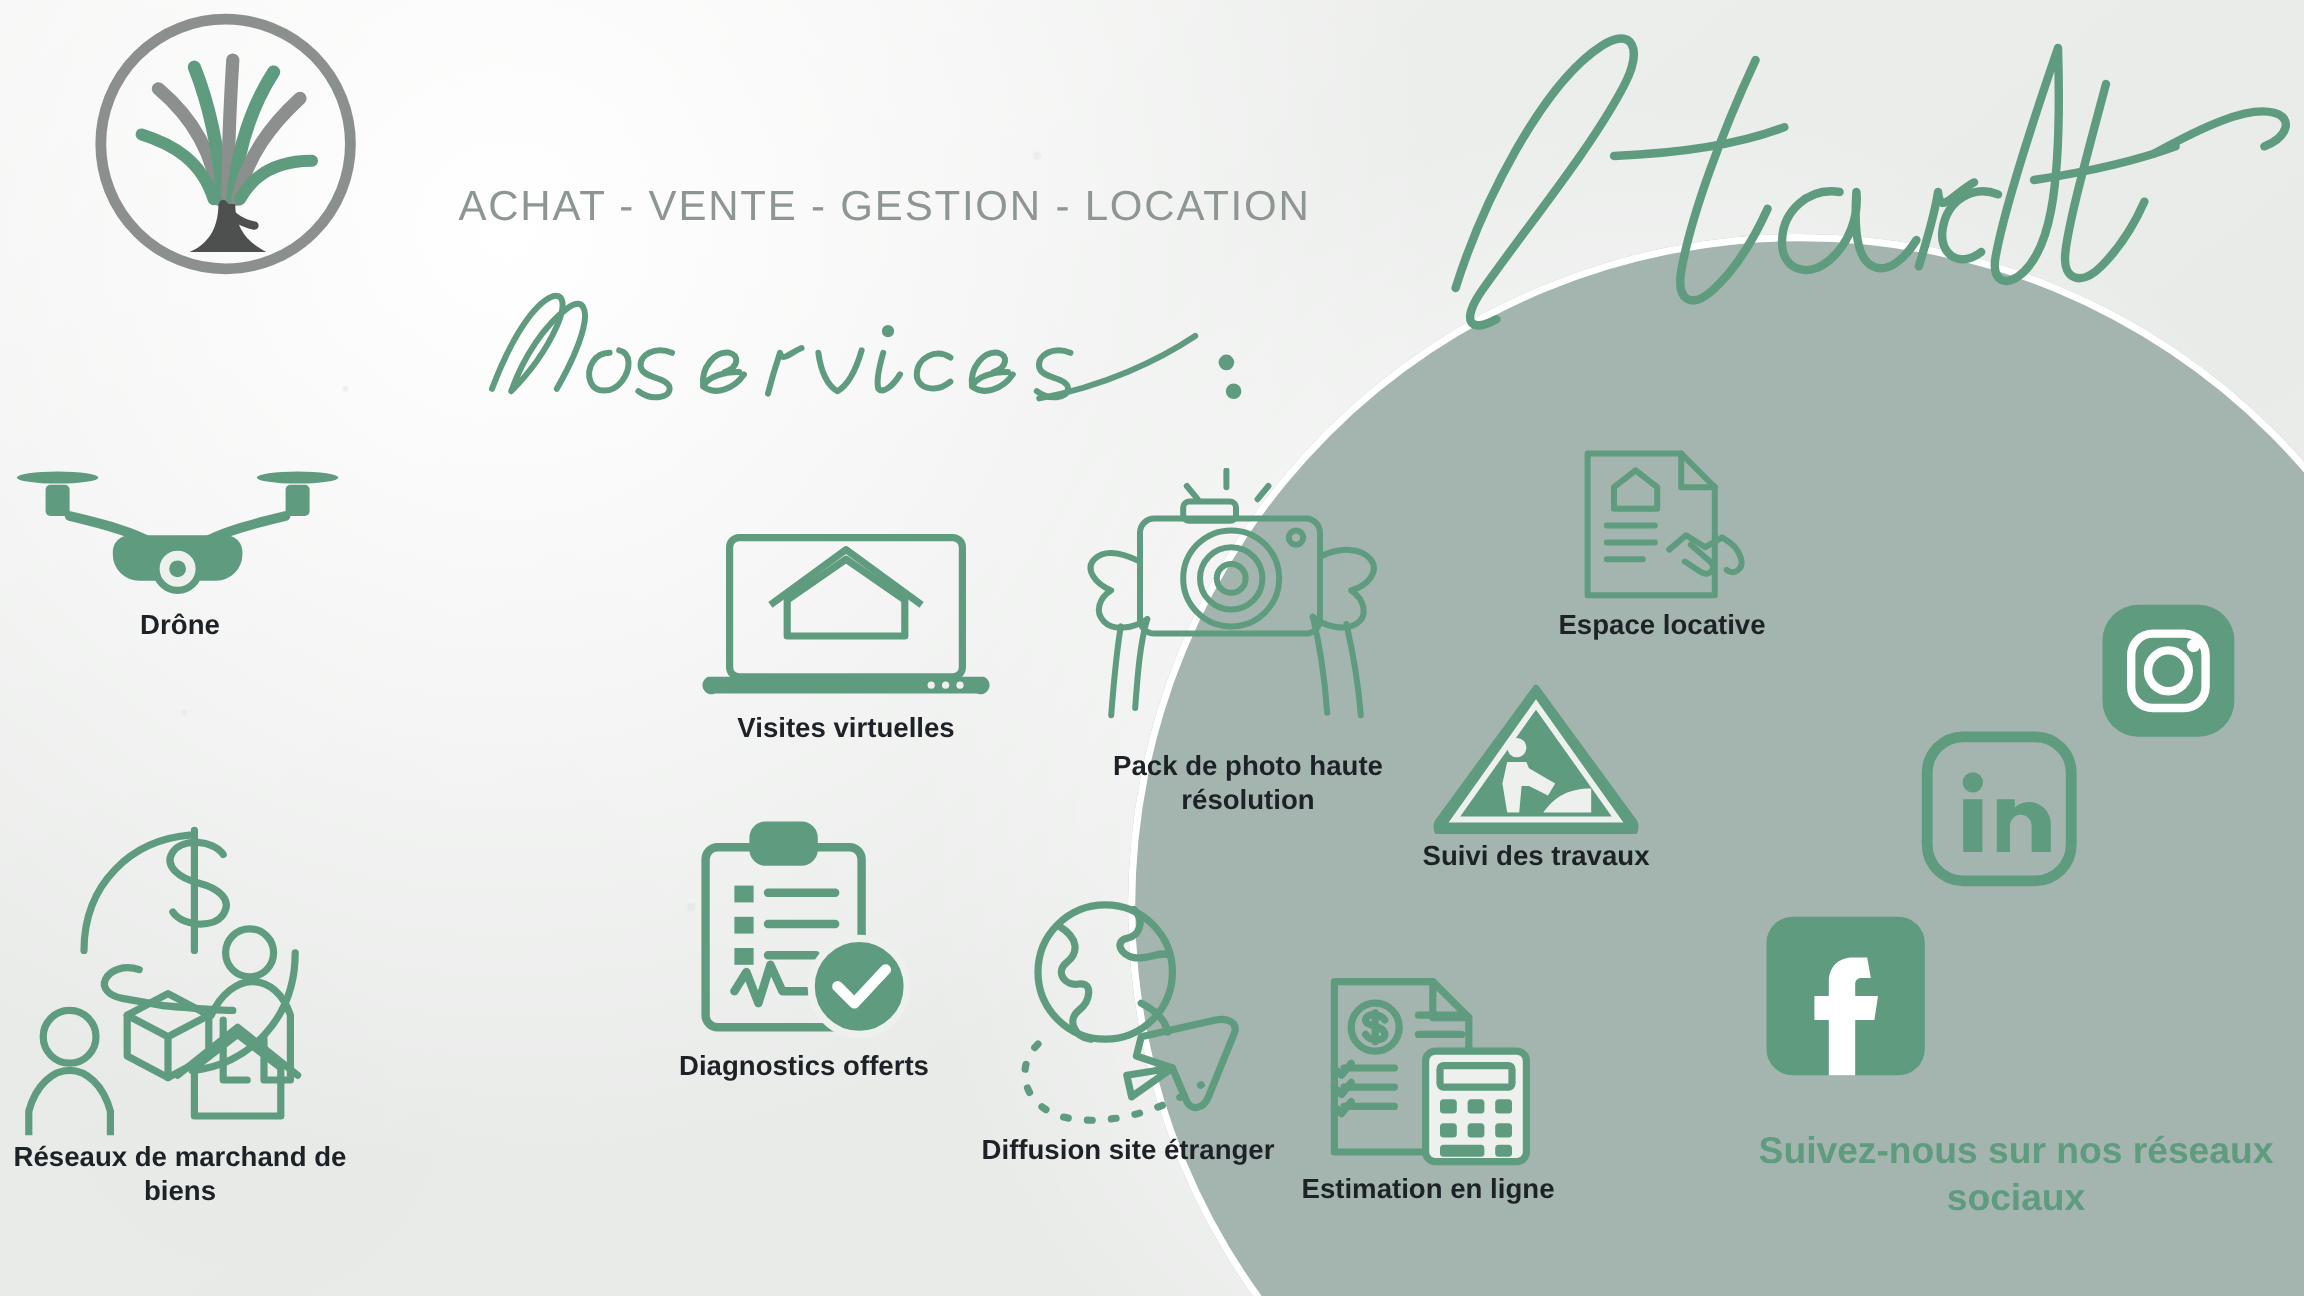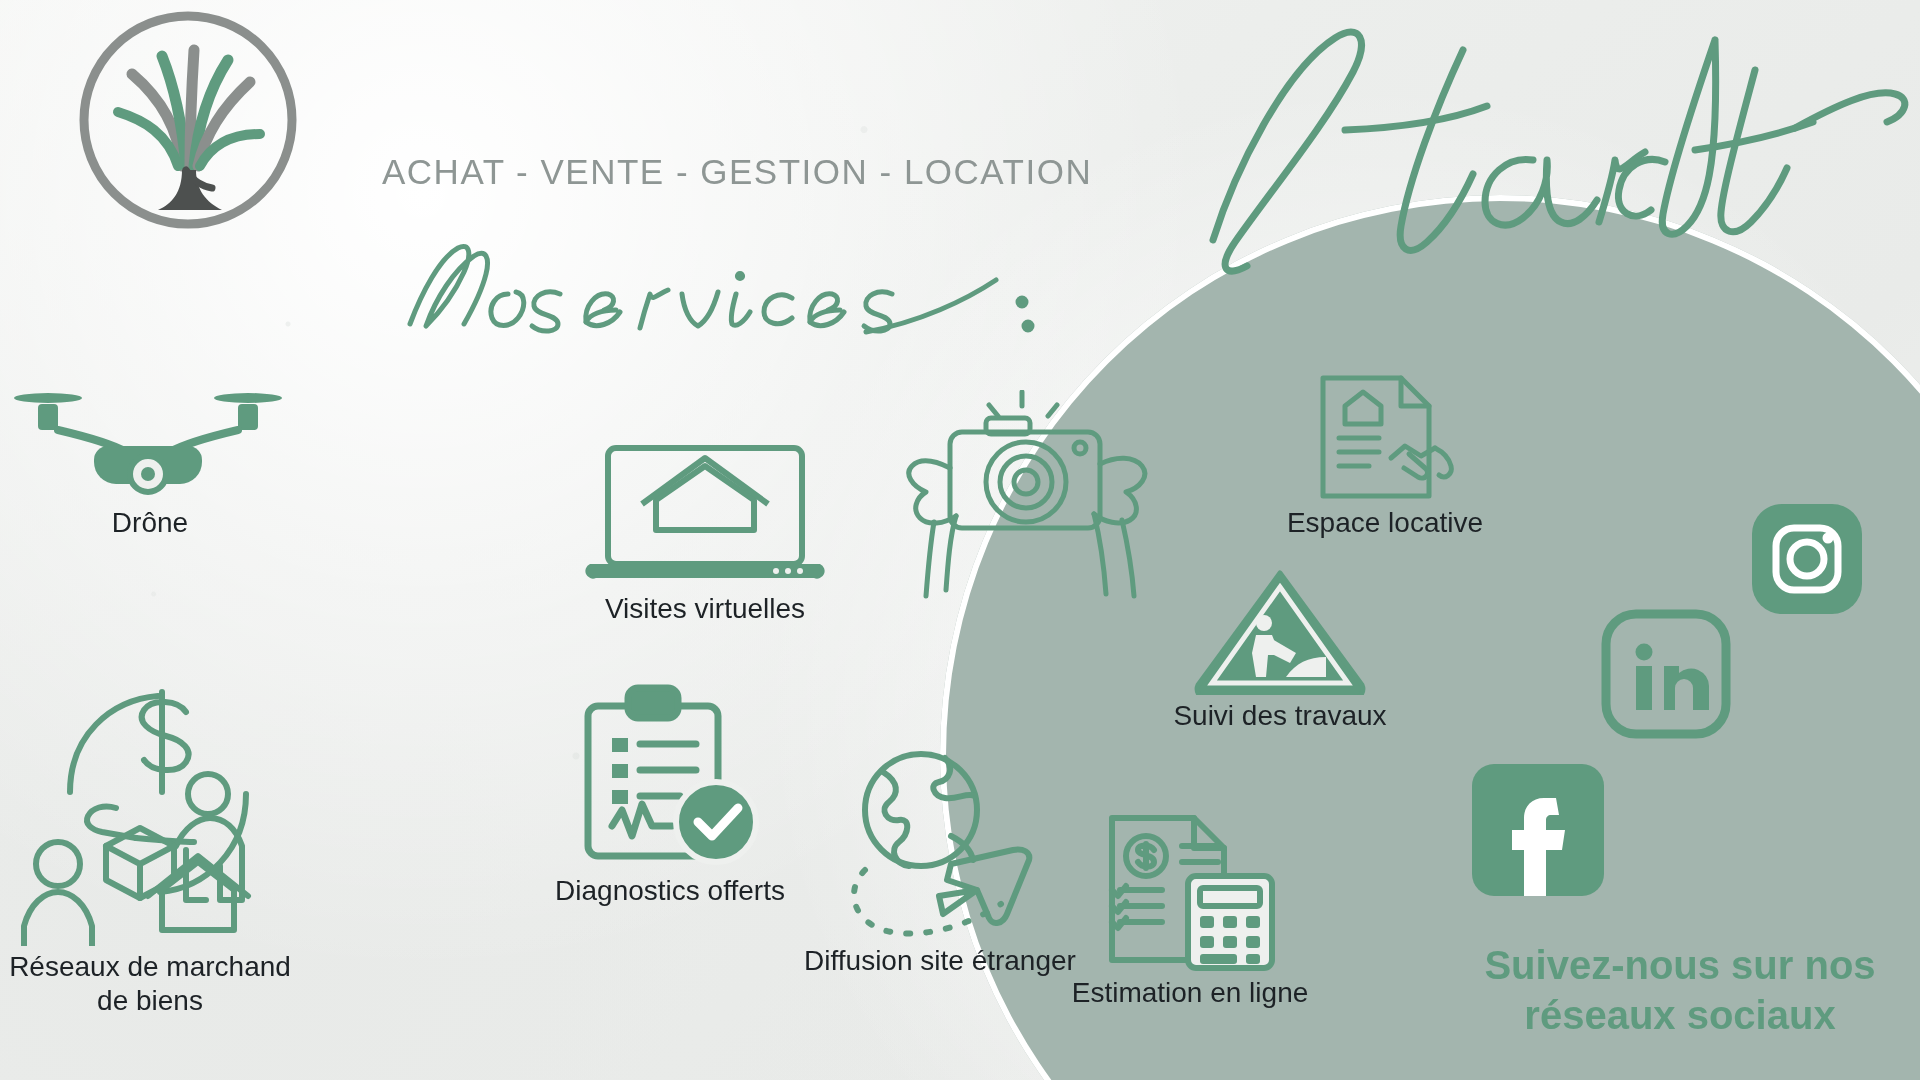--- a/index.html
+++ b/index.html
@@ -88,36 +88,36 @@
     box-shadow: inset 0 0 0 6px #ffffff;
   }
   .social-caption {
     position: absolute;
     left: 1460px;
     top: 940px;
     width: 440px;
     text-align: center;
     color: #5f9b7f;
     font-weight: bold;
-    font-size: 40px;
+    font-size: 31px;
     line-height: 1.25;
   }
   .social-icon { position: absolute; }
   .ig-icon { left: 1748px; top: 500px; }
   .li-icon { left: 1600px; top: 608px; }
   .fb-icon { left: 1468px; top: 760px; }
 
   
   .service {
     position: absolute;
     text-align: center;
   }
   .service .label {
-    font-size: 28px;
-    font-weight: normal;
+    font-size: 23px;
+    font-weight: bold;
     color: #1d2226;
     line-height: 1.22;
     margin-top: 4px;
   }
   .service .art {
     display: flex;
     align-items: center;
     justify-content: center;
   }
 </style>
@@ -287,20 +287,21 @@
           <circle cx="190" cy="58" r="6"></circle>
 
           <path d="M60 78 C 44 70 30 68 22 76 C 14 84 22 96 36 102 C 26 108 22 120 30 128 C 38 136 54 134 66 126"></path>
           <path d="M66 126 C 60 146 58 172 56 200 M44 132 C 40 156 38 180 36 206"></path>
 
           <path d="M210 74 C 226 66 244 66 252 76 C 260 86 250 98 236 102 C 248 110 250 124 240 130 C 230 136 214 132 204 124"></path>
           <path d="M204 124 C 210 148 214 176 216 204 M232 130 C 238 156 242 180 244 206"></path>
         </g>
       </svg>
     </div>
+    <div class="label">Pack de photo haute résolution</div>
   </div>
 
   <div class="service" style="left:1235px; top:372px; width:300px;">
     <div class="art">
       <svg width="160" height="130" viewBox="0 0 160 130">
         <g stroke="#5f9b7f" fill="none" stroke-width="5" stroke-linejoin="round" stroke-linecap="round">
           <path d="M18 6 h78 l28 28 v90 h-106 z"></path>
           <path d="M96 6 v28 h28"></path>
           <path d="M34 66 h40 M34 80 h40 M34 94 h30"></path>
           <path d="M40 52 V34 l18 -14 l18 14 v18 z"></path>

